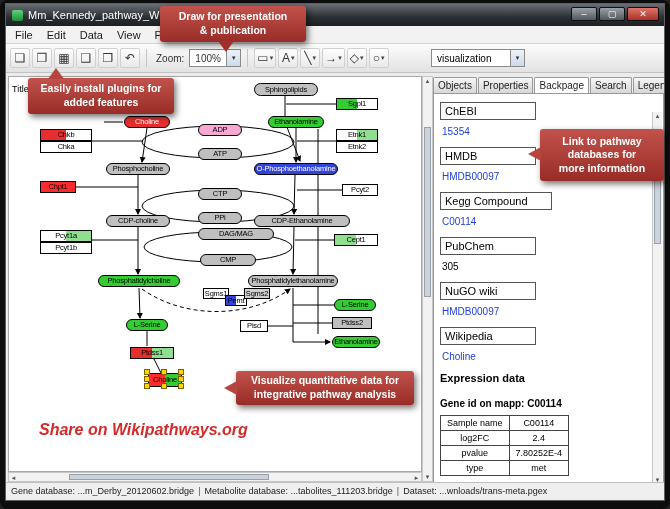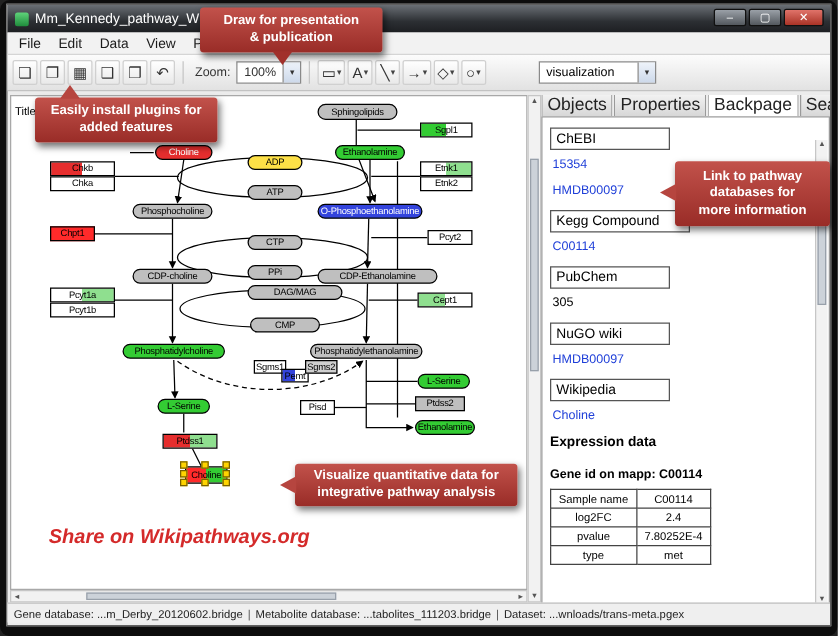--- a/index.html
+++ b/index.html
@@ -50,21 +50,21 @@
 
   
   .vscroll{position:absolute;left:416px;top:72px;width:11px;height:406px;background:#f2f2f2;border:1px solid #c6c6c6;}
   .hscroll{position:absolute;left:2px;top:468px;width:414px;height:10px;background:#f2f2f2;border:1px solid #c6c6c6;}
   .sarrow{position:absolute;font-size:6px;color:#555;width:9px;text-align:center;line-height:8px;}
   .vthumb{position:absolute;left:1px;top:50px;width:7px;height:170px;background:#ccd2d9;border:1px solid #98a0aa;}
   .hthumb{position:absolute;left:60px;top:1px;width:200px;height:6px;background:#ccd2d9;border:1px solid #98a0aa;}
 
   
   .rpanel{position:absolute;left:427px;top:72px;width:231px;height:410px;background:#ececec;}
-  .tabs{display:flex;height:17px;font-size:14px;align-items:flex-end;overflow:hidden;}
+  .tabs{display:flex;height:17px;font-size:10px;align-items:flex-end;overflow:hidden;}
   .tab{padding:2px 4px;border:1px solid #9a9a9a;border-bottom:none;background:linear-gradient(#f6f6f6,#d7d7d7);
        margin-right:1px;border-radius:2px 2px 0 0;color:#222;white-space:nowrap;}
   .tab.active{background:#fff;position:relative;z-index:2;}
   .panel-body{position:absolute;left:0;top:17px;right:0;bottom:0;background:#fff;border:1px solid #9a9a9a;
               overflow:hidden;padding:8px 14px 0 6px;}
   .sec-h{width:96px;border:1px solid #555;background:#fff;font-size:11px;padding:2px 4px;margin-bottom:6px;color:#000;}
   .sec-h.wide{width:112px;}
   .sec-v{font-size:10px;margin:0 0 10px 2px;color:#000;}
   .sec-v.link{color:#1f3fd8;}
   .exp-title{font-weight:bold;font-size:11px;margin:4px 0 14px;color:#000;}
@@ -203,21 +203,21 @@
       <div class="infobox">Title:</div>
       <div class="share-text">Share on Wikipathways.org</div>
     <div class="node round" style="left: 245px; top: 6px; width: 64px; height: 13px; background: rgb(191, 191, 191); text-align: center;">Sphingolipids</div>
         <div class="node" style="left: 327px; top: 21px; width: 42px; height: 12px; background: linear-gradient(90deg, rgb(51, 204, 51) 0px, rgb(51, 204, 51) 50%, rgb(255, 255, 255) 50%, rgb(255, 255, 255) 100%);">Sgpl1</div>
         <div class="node round" style="left: 115px; top: 39px; width: 46px; height: 12px; background: rgb(230, 46, 46); color: rgb(255, 255, 255);">Choline</div>
         <div class="node round" style="left: 259px; top: 39px; width: 56px; height: 12px; background: rgb(51, 204, 51);">Ethanolamine</div>
         <div class="node" style="left: 31px; top: 52px; width: 52px; height: 12px; background: linear-gradient(90deg, rgb(230, 46, 46) 0px, rgb(230, 46, 46) 50%, rgb(255, 255, 255) 50%, rgb(255, 255, 255) 100%);">Chkb</div>
         <div class="node" style="left: 31px; top: 64px; width: 52px; height: 12px; background: rgb(255, 255, 255);">Chka</div>
         <div class="node" style="left: 327px; top: 52px; width: 42px; height: 12px; background: linear-gradient(90deg, rgb(255, 255, 255) 0px, rgb(255, 255, 255) 50%, rgb(143, 223, 143) 50%, rgb(143, 223, 143) 100%);">Etnk1</div>
         <div class="node" style="left: 327px; top: 64px; width: 42px; height: 12px; background: rgb(255, 255, 255);">Etnk2</div>
-        <div class="node round" style="left: 189px; top: 47px; width: 44px; height: 12px; background: #fde047;">ADP</div>
+        <div class="node round" style="left: 189px; top: 47px; width: 44px; height: 12px; background: #f9a8d4;">ADP</div>
         <div class="node round" style="left: 189px; top: 71px; width: 44px; height: 12px; background: rgb(191, 191, 191);">ATP</div>
         <div class="node round" style="left: 97px; top: 86px; width: 64px; height: 12px; background: rgb(191, 191, 191);">Phosphocholine</div>
         <div class="node round" style="left: 245px; top: 86px; width: 84px; height: 12px; background: rgb(51, 68, 221); color: rgb(255, 255, 255);">O-Phosphoethanolamine</div>
         <div class="node" style="left: 31px; top: 104px; width: 36px; height: 12px; background: rgb(255, 42, 42);">Chpt1</div>
         <div class="node" style="left: 333px; top: 107px; width: 36px; height: 12px; background: rgb(255, 255, 255);">Pcyt2</div>
         <div class="node round" style="left: 189px; top: 111px; width: 44px; height: 12px; background: rgb(191, 191, 191);">CTP</div>
         <div class="node round" style="left: 189px; top: 135px; width: 44px; height: 12px; background: rgb(191, 191, 191);">PPi</div>
         <div class="node round" style="left: 97px; top: 138px; width: 64px; height: 12px; background: rgb(191, 191, 191);">CDP-choline</div>
         <div class="node round" style="left: 245px; top: 138px; width: 96px; height: 12px; background: rgb(191, 191, 191);">CDP-Ethanolamine</div>
         <div class="node" style="left: 31px; top: 153px; width: 52px; height: 12px; background: linear-gradient(90deg, rgb(255, 255, 255) 0px, rgb(255, 255, 255) 50%, rgb(143, 223, 143) 50%, rgb(143, 223, 143) 100%);">Pcyt1a</div>
@@ -263,20 +263,21 @@
           <span class="tab">Objects</span>
           <span class="tab">Properties</span>
           <span class="tab active">Backpage</span>
           <span class="tab">Search</span>
           <span class="tab">Legend</span>
         </div>
       <div class="panel-body">
         <div>
             <div class="sec-h">ChEBI</div>
             <div class="sec-v link">15354</div>
+            <div class="sec-h">HMDB</div>
             <div class="sec-v link">HMDB00097</div>
             <div class="sec-h wide">Kegg Compound</div>
             <div class="sec-v link">C00114</div>
             <div class="sec-h">PubChem</div>
             <div class="sec-v">305</div>
             <div class="sec-h">NuGO wiki</div>
             <div class="sec-v link">HMDB00097</div>
             <div class="sec-h">Wikipedia</div>
             <div class="sec-v link">Choline</div>
           </div>

